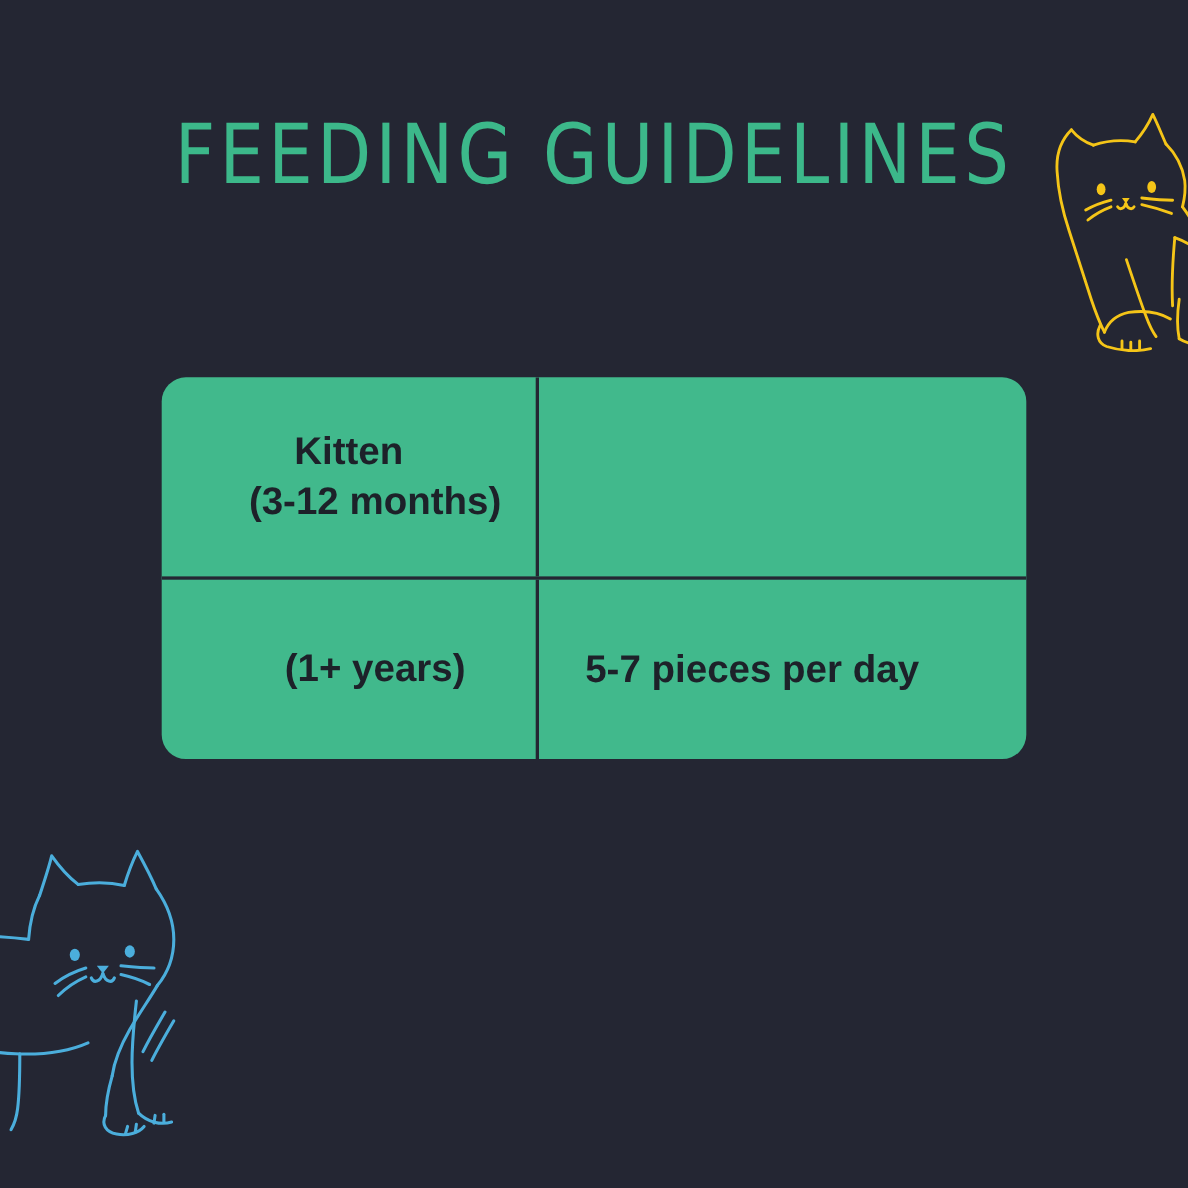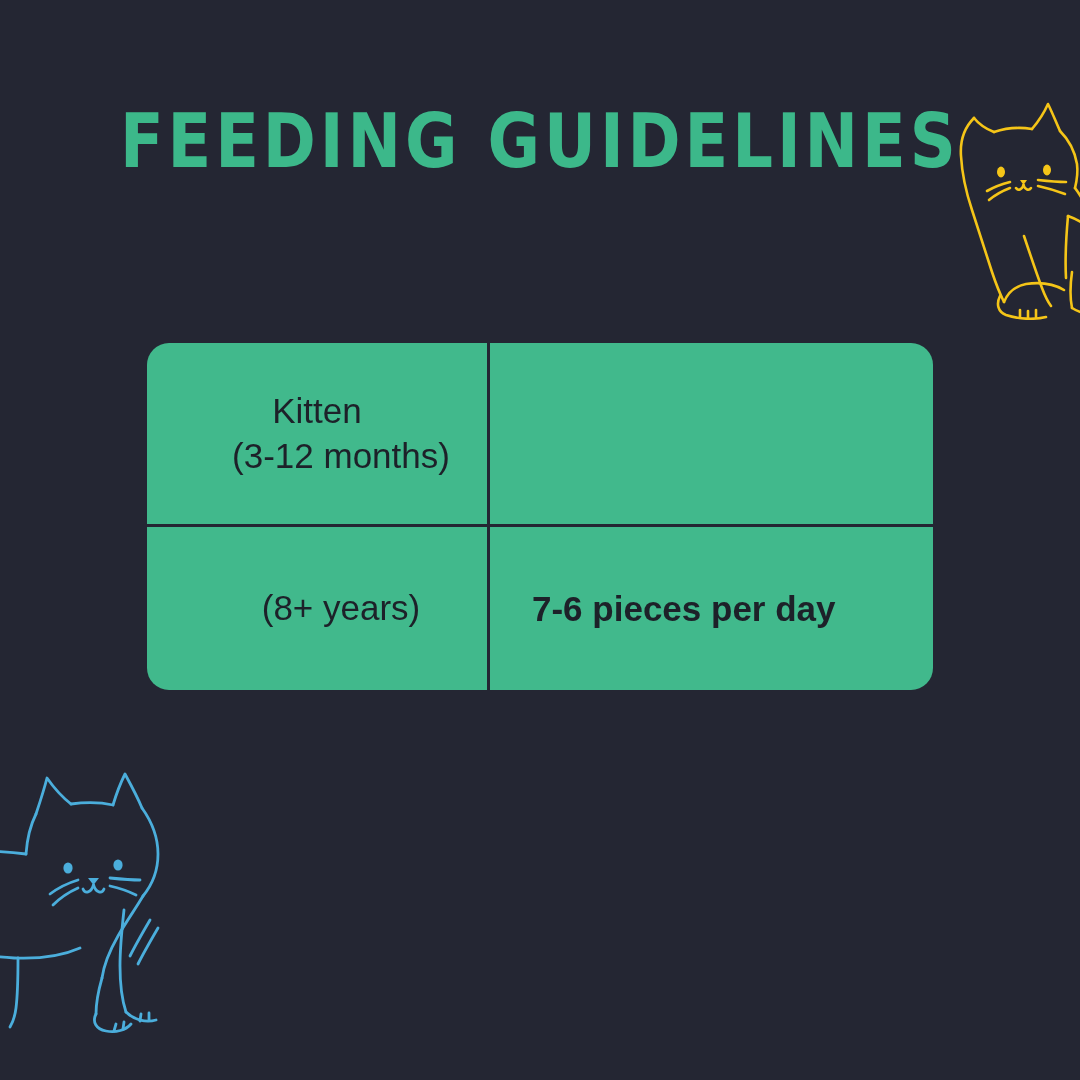--- a/index.html
+++ b/index.html
@@ -18,21 +18,21 @@
 
   
   #title {
     position: absolute;
     left: 0;
     top: 104px;
     width: 1080px;
     text-align: center;
     color: #3CB88A;
     font-family: "DejaVu Sans", sans-serif;
-    font-weight: 700;
+    font-weight: 400;
     font-size: 66px;
     letter-spacing: 4px;
     line-height: 1;
     white-space: nowrap;
     -webkit-font-smoothing: antialiased;
   }
   #title .ttxt {
     display: inline-block;
     transform: scaleY(1.14) scaleX(0.97);
     transform-origin: center top;
@@ -59,21 +59,21 @@
     display: flex;
     flex-direction: column;
     justify-content: center;
     box-sizing: border-box;
     color: #1D2129;
     -webkit-font-smoothing: antialiased;
   }
   .cell-label {
     align-items: center;
     text-align: center;
-    font-weight: 400;
+    font-weight: 700;
     font-size: 35px;
     line-height: 1.28;
     padding: 0 26px;
   }
   .cell-value {
     align-items: flex-start;
     text-align: left;
     font-weight: 600;
     font-size: 35px;
     line-height: 1.25;
@@ -110,25 +110,25 @@
 
     <div class="cell cell-label">
       <span>Kitten</span>
       <span class="line2">(3-12 months)</span>
     </div>
     <div class="divider-v"></div>
 
     <div class="divider-h"></div>
 
     <div class="cell cell-label">
-      <span class="line2">(8+ years)</span>
+      <span class="line2">(1+ years)</span>
     </div>
     <div class="divider-v"></div>
     <div class="cell cell-value">
-      <span>7-6 pieces per day</span>
+      <span>5-7 pieces per day</span>
     </div>
 
   </div>
 
   <svg id="cat-yellow" viewBox="0 0 160 224" fill="none" stroke="#F5C518" stroke-width="2.6" stroke-linecap="round" stroke-linejoin="round">
 
     <path d="M26 22 C16 32 12 46 13 60 C14 78 18 96 24 114 C31 136 38 158 44 176 C48 188 52 198 56 206"></path>
 
     <path d="M26 22 C30 27 38 33 46 36"></path>
     <path d="M46 36 C58 32 72 31 84 33"></path>

